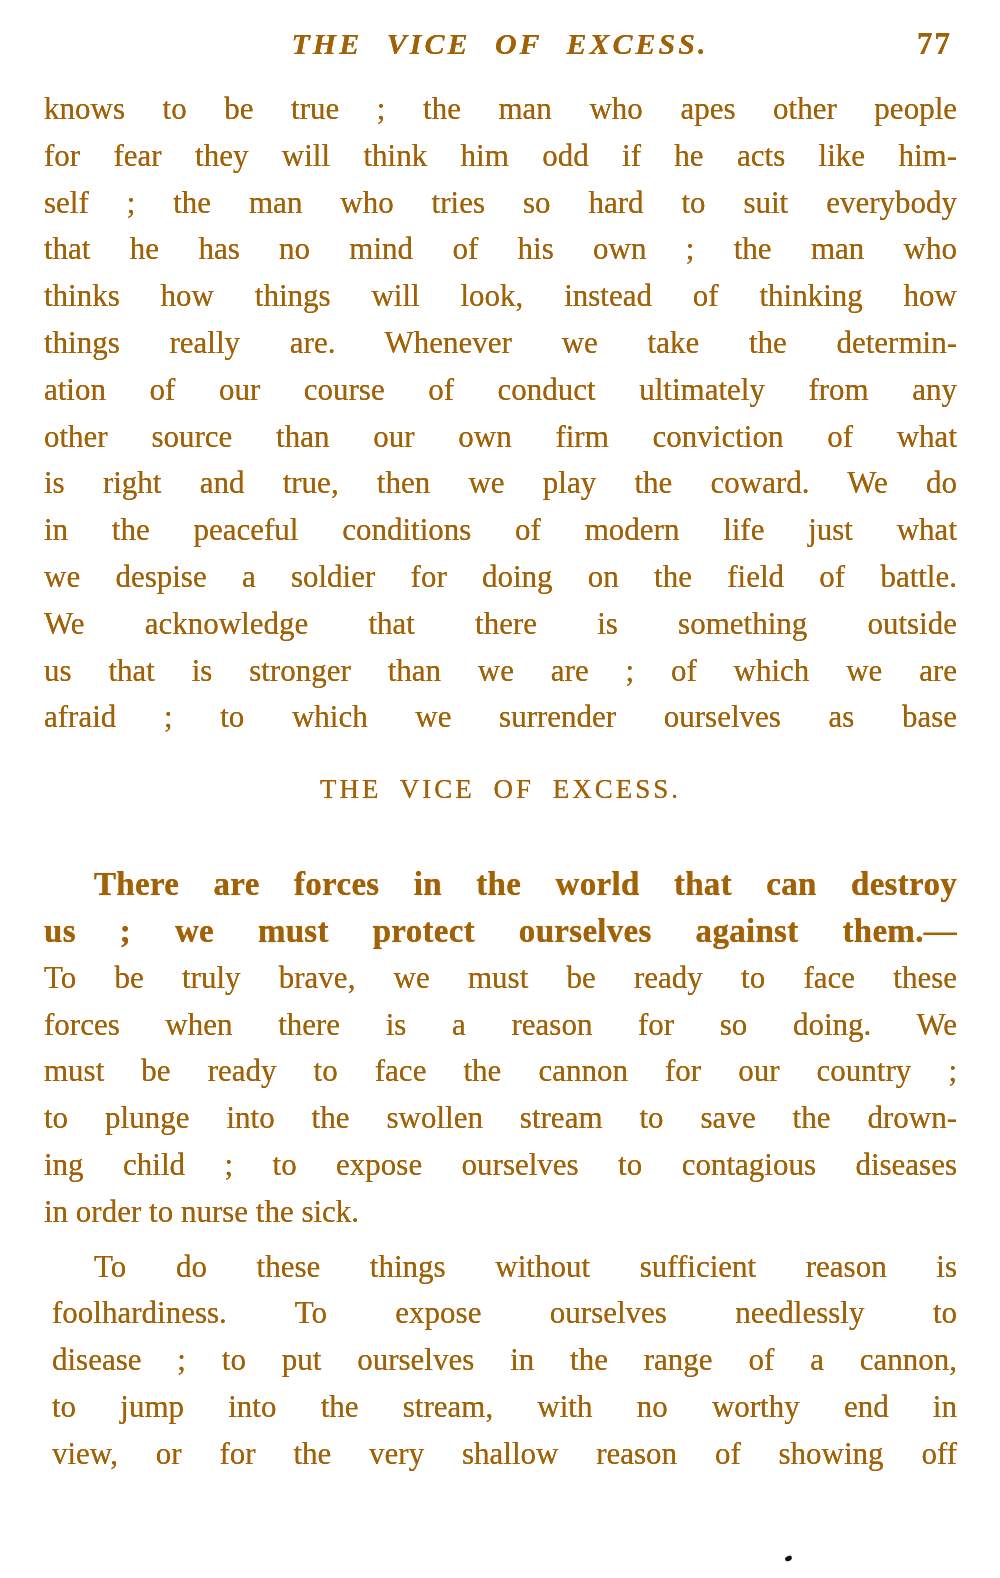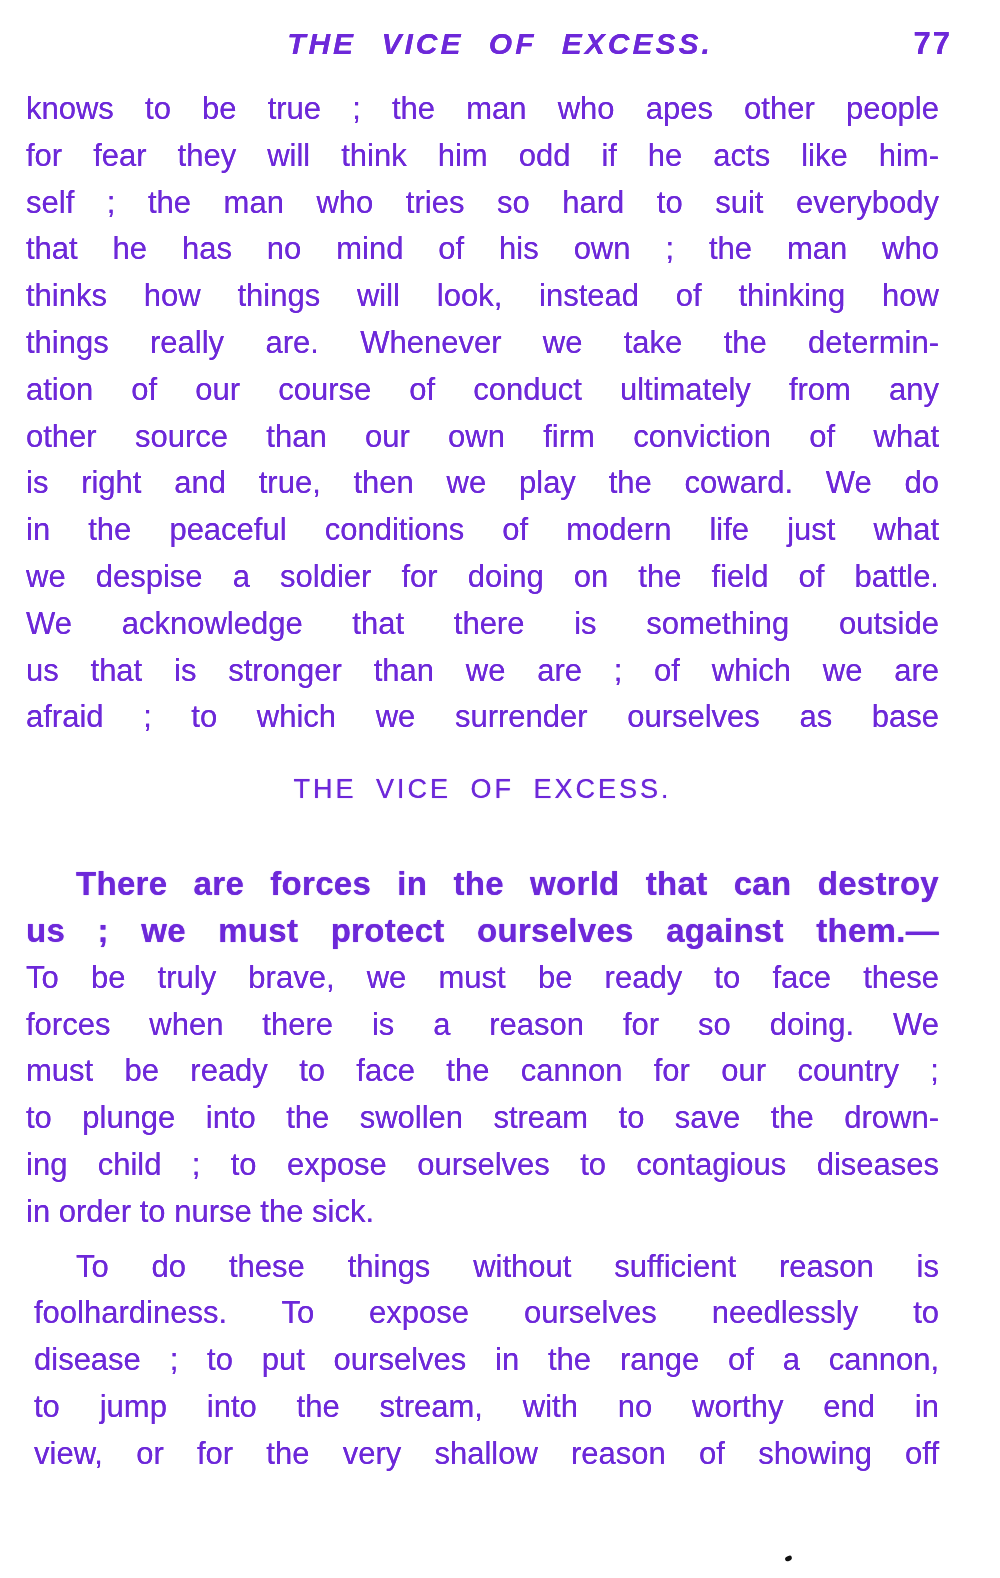--- a/index.html
+++ b/index.html
@@ -5,22 +5,22 @@
   html, body {
     margin: 0;
     padding: 0;
     background: #ffffff;
   }
   .page {
     position: relative;
     width: 1000px;
     height: 1578px;
     background: #ffffff;
-    color: #6d28d9;
-    font-family: Liberation Sans, sans-serif;
+    color: #a16207;
+    font-family: Liberation Serif, serif;
     overflow: hidden;
   }
   .pagehead {
     position: absolute;
     top: 22px;
     left: 0;
     right: 0;
     height: 44px;
   }
   .running-title {
@@ -39,21 +39,21 @@
     right: 48px;
     font-weight: bold;
     font-size: 31px;
     line-height: 44px;
     letter-spacing: 2px;
     text-shadow: 0 0 0.6px currentColor;
   }
   .body-text {
     position: absolute;
     top: 86px;
-    left: 26px;
+    left: 44px;
     width: 913px;
   }
   .line {
     font-size: 31px;
     line-height: 46.8px;
     height: 46.8px;
     text-align: justify;
     text-align-last: justify;
     white-space: normal;
     text-shadow: 0 0 0.5px currentColor;

